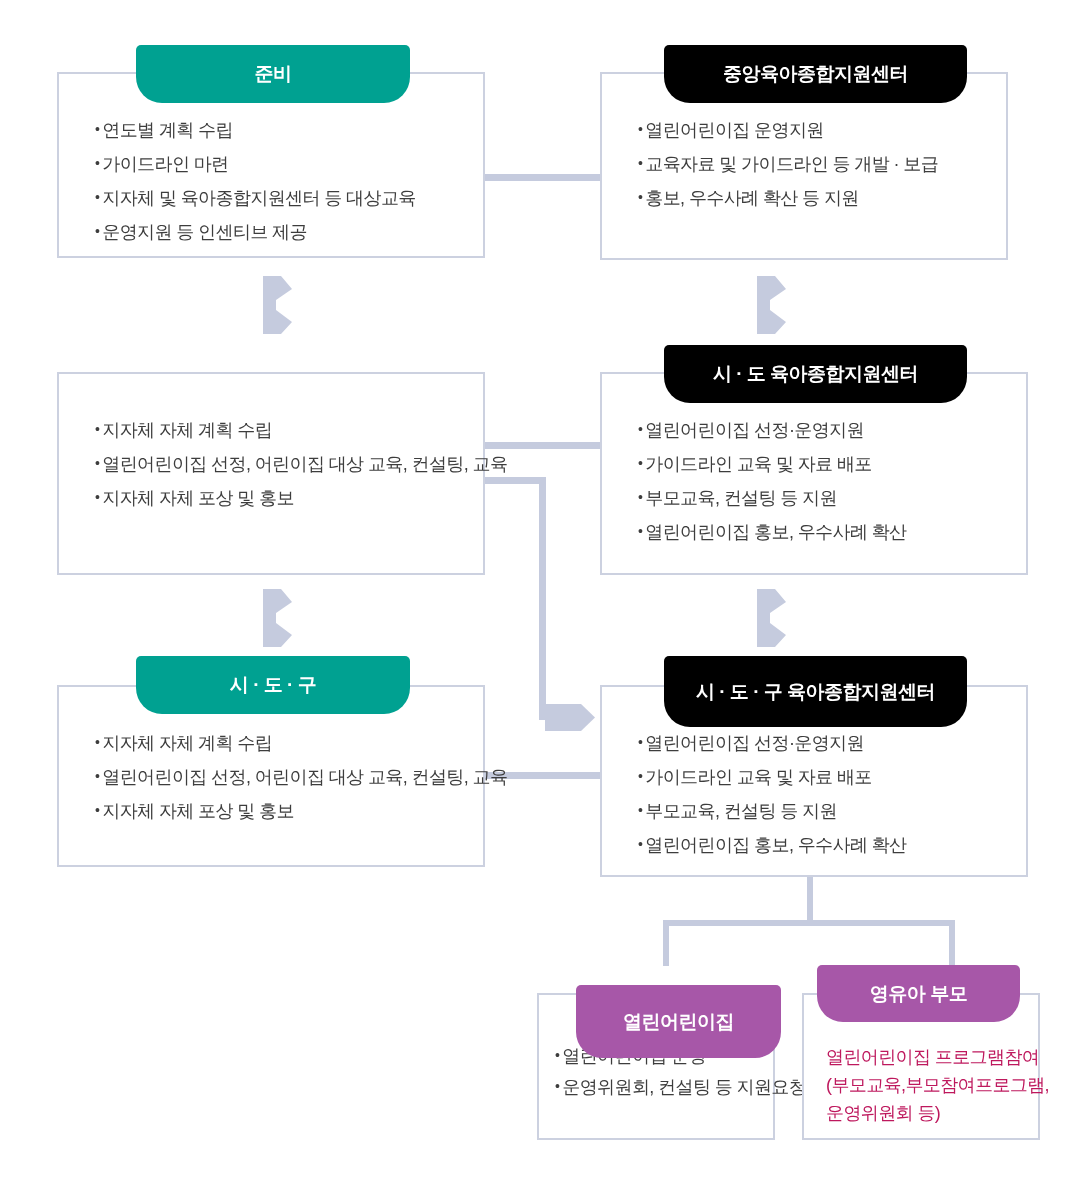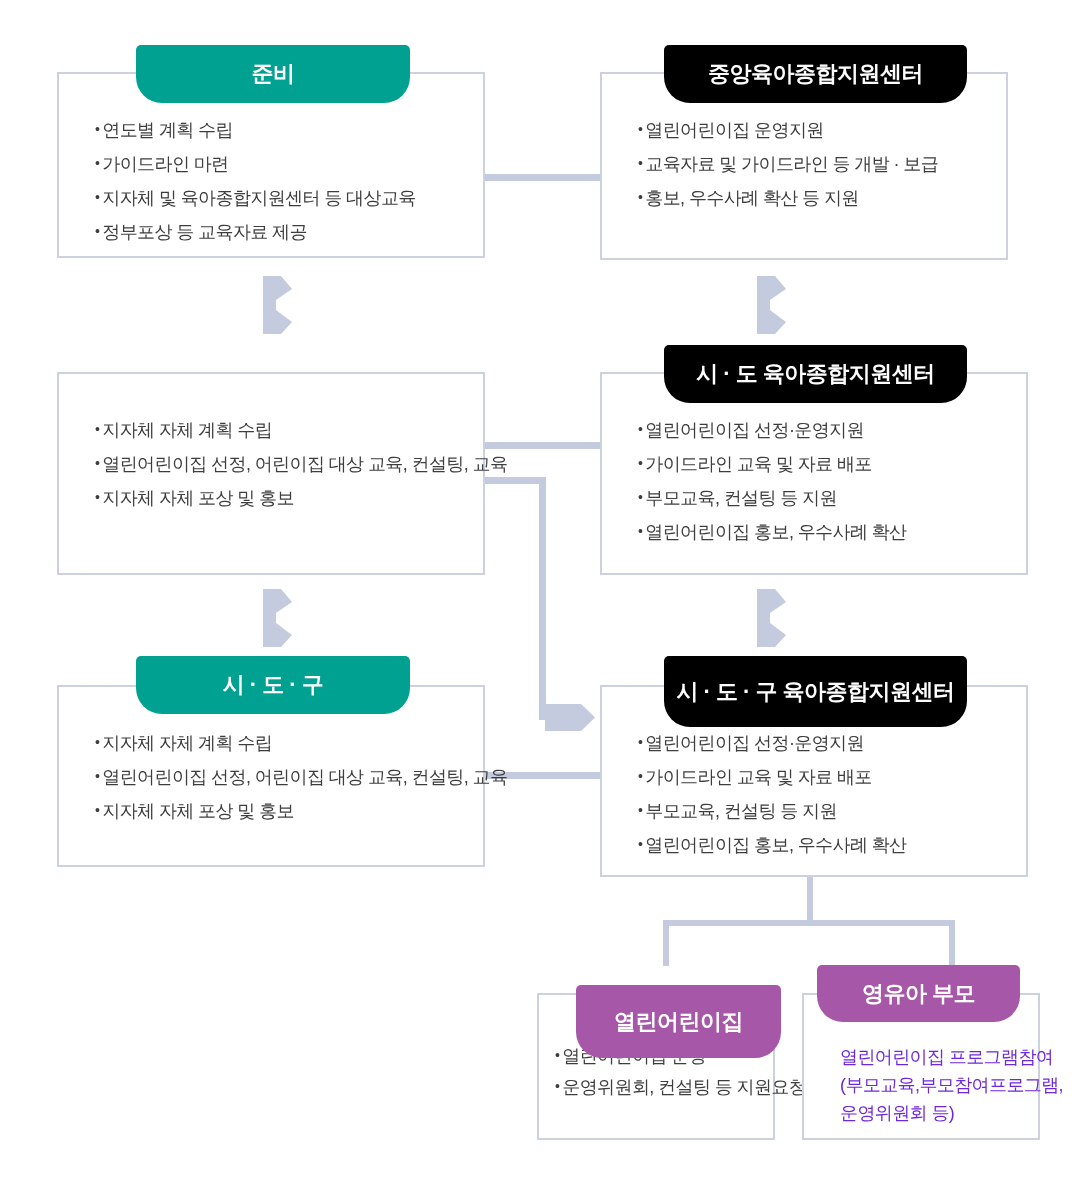--- a/index.html
+++ b/index.html
@@ -14,34 +14,34 @@
   }
   .wbox ul { margin:0; padding:40px 6px 0 36px; list-style:none; }
   .wbox li {
     font-size:18px; color:#3d3d3d; line-height:33px;
     white-space:nowrap; letter-spacing:-0.6px;
   }
   .wbox li::before { content:"\2022"; font-size:14px; margin-right:3px; position:relative; top:-2px; }
   
   .hdr {
     position:absolute; z-index:2; color:#ffffff; font-weight:bold;
-    font-size:22px; letter-spacing:-0.5px;
+    font-size:19px; letter-spacing:-0.5px;
     display:flex; align-items:center; justify-content:center;
     border-radius:5px 5px 26px 26px; box-sizing:border-box;
     text-align:center; white-space:nowrap;
   }
   .hdr.teal   { background:#00a191; }
   .hdr.blue   { background:#000000; }
   .hdr.purple { background:#a757a8; }
   
   .pbox ul { padding:46px 20px 0 16px; }
   .pbox li { line-height:30px; }
   .ptext {
-    margin:0; padding:48px 6px 0 36px; font-size:18px; line-height:28px;
-    color:#6d28d9; letter-spacing:-0.6px;
+    margin:0; padding:48px 6px 0 22px; font-size:18px; line-height:28px;
+    color:#be185d; letter-spacing:-0.6px;
   }
   .ptext p { margin:0; white-space:nowrap; }
   
   .conn { position:absolute; background:#c5cbde; z-index:0; }
   .glyph { position:absolute; z-index:0; }
 </style>
 </head>
 <body>
 
 <div class="stage">
@@ -73,21 +73,21 @@
   <div class="conn" style="left:807px; top:877px; width:6px; height:46px;"></div>
   <div class="conn" style="left:663px; top:920px; width:292px; height:6px;"></div>
   <div class="conn" style="left:663px; top:920px; width:6px; height:46px;"></div>
   <div class="conn" style="left:949px; top:920px; width:6px; height:46px;"></div>
 
   <section class="wbox" style="left:57px; top:72px; width:428px; height:186px;">
     <ul>
       <li>연도별 계획 수립</li>
       <li>가이드라인 마련</li>
       <li>지자체 및 육아종합지원센터 등 대상교육</li>
-      <li>정부포상 등 교육자료 제공</li>
+      <li>운영지원 등 인센티브 제공</li>
     </ul>
   </section>
   <div class="hdr teal" style="left:136px; top:45px; width:274px; height:58px;">준비</div>
 
   <section class="wbox" style="left:600px; top:72px; width:408px; height:188px;">
     <ul>
       <li>열린어린이집 운영지원</li>
       <li>교육자료 및 가이드라인 등 개발 · 보급</li>
       <li>홍보, 우수사례 확산 등 지원</li>
     </ul>

